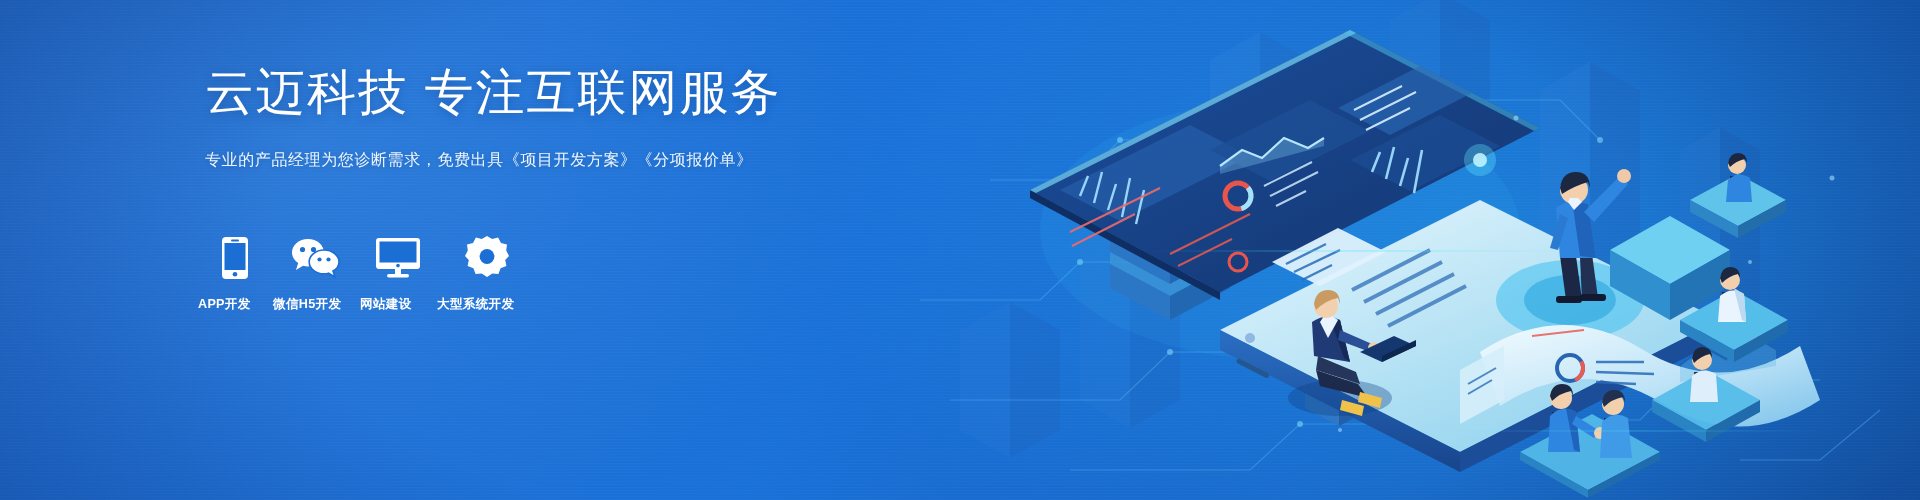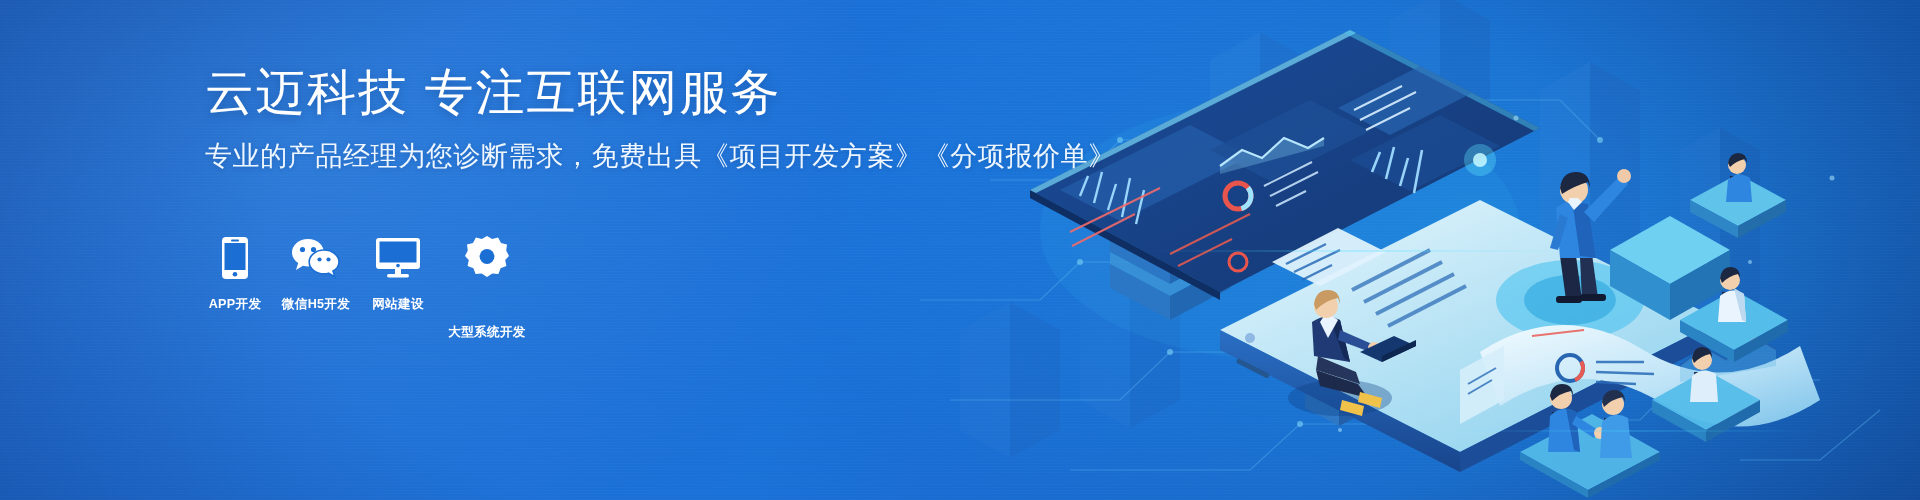--- a/index.html
+++ b/index.html
@@ -43,62 +43,60 @@
   .headline {
     font-size:49px;
     font-weight:normal;
     color:#ffffff;
     letter-spacing:2px;
     line-height:1.25;
     white-space:nowrap;
     text-shadow:0 2px 10px rgba(5,35,85,0.28);
   }
   .subtitle {
-    margin-top:12px;
-    font-size:27px;
+    margin-top:24px;
+    font-size:16px;
     color:#eef6ff;
     line-height:1.62;
     letter-spacing:0.6px;
     white-space:nowrap;
     text-shadow:0 1px 5px rgba(5,35,85,0.22);
-    text-align:right;
   }
   .sub-line { display:block; }
 
   
   .services {
     position:absolute;
     left:198px; top:232px;
     display:flex;
     align-items:flex-start;
     z-index:20;
   }
   .service {
     width:72px;
     display:flex;
     flex-direction:column;
-    align-items:center;
     margin-right:1px;
   }
   .service-icon {
     height:52px;
     display:flex; align-items:center; justify-content:center;
   }
   .service-icon svg { display:block; }
   .service-label {
     margin-top:12px;
     font-size:12.6px;
     font-weight:bold;
     color:#ffffff;
     white-space:nowrap;
     letter-spacing:0.3px;
   }
   .s0 { width:74px; }  .s1 { width:78px; }
   .s2 { width:86px; }  .s3 { width:76px;font-family:Liberation Mono, monospace; }
-  .s4 { width:100px;gap:28px; }
+  .s4 { width:100px; }
 
   
   .illus {
     position:absolute;
     right:0; top:0;
     width:1000px; height:500px;
     z-index:10;
   }
   .illus svg { display:block; width:1000px; height:500px; }
 </style>

